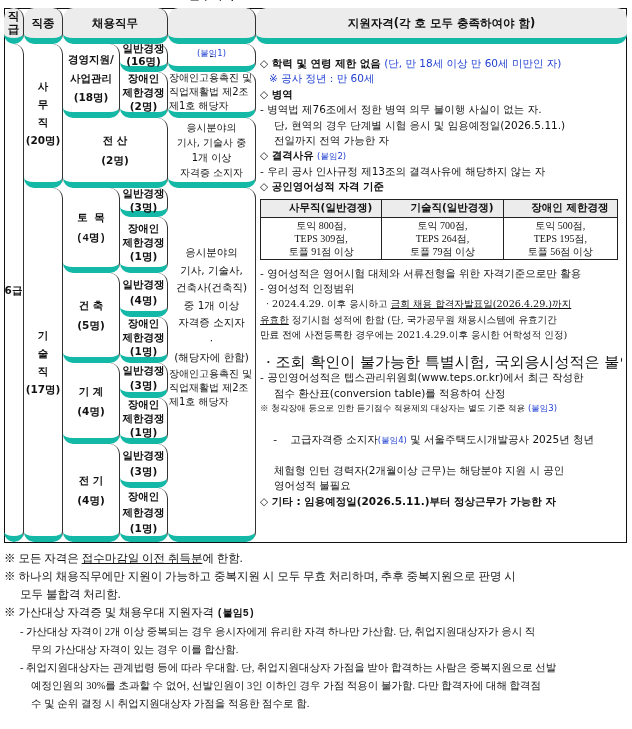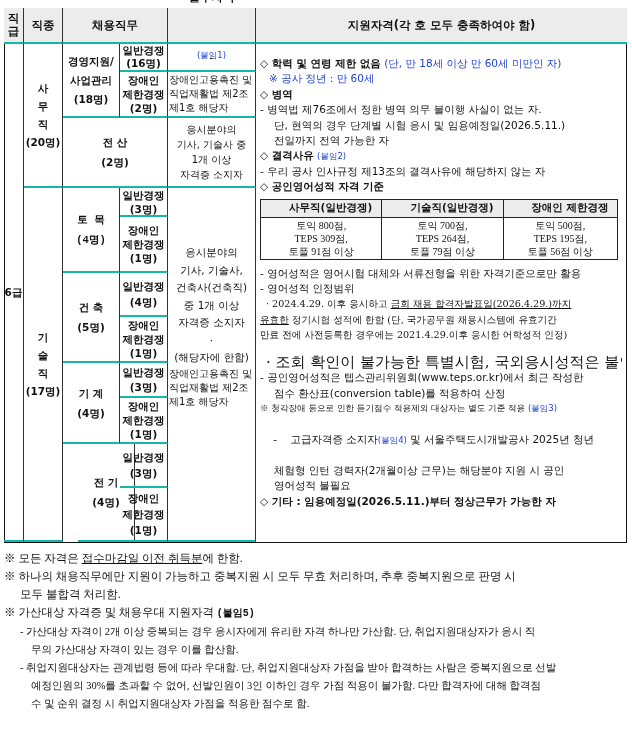--- a/index.html
+++ b/index.html
@@ -1,20 +1,20 @@
 <!DOCTYPE html>
 <html><head>
 <meta charset="utf-8">
 <style>
   html, body { margin: 0; padding: 0; background: #ffffff; }
   body { width: 632px; height: 729px; position: relative; overflow: hidden;
          font-family: "DejaVu Sans", "Liberation Sans", sans-serif; color: #111; }
   .cell { position: absolute; box-sizing: border-box; display: flex; flex-direction: column;
           align-items: center; justify-content: center; text-align: center; font-size: 10.5px;
-          line-height: 15px; border-right: 1px solid #333; border-bottom: 2px solid #14b8a6; }
+          line-height: 15px; border-right: 1px solid #333; border-bottom: 6px solid #14b8a6; border-radius: 10px; }
   .hdr { background: #ececec; font-weight: bold; font-size: 11.5px; }
   .bold { font-weight: bold; }
   .blue { color: #1f3fd1; }
   .small-blue { color: #1f3fd1; font-size: 8.5px; font-weight: normal; line-height: 10px; margin-top: 46px; }
   .outer { position: absolute; left: 4px; top: 8px; width: 623px; height: 535px;
            border: 1.5px solid #111; box-sizing: border-box; }
   .rhs { position: absolute; left: 256px; top: 44px; width: 370px; height: 498px;
          font-size: 10.5px; line-height: 15.4px; padding: 0 4px; box-sizing: border-box; }
   .rhs .ln { white-space: nowrap; overflow: hidden; }
   .rhs .ind { padding-left: 9px; }
@@ -138,21 +138,21 @@
 <div class="cell bold" style="left:120px;top:363px;width:48px;height:35px;line-height:15px;">
   <span>일반경쟁</span>
   <span>(3명)</span>
 </div>
 <div class="cell bold" style="left:120px;top:398px;width:48px;height:46px;line-height:14px;">
   <span>장애인</span>
   <span>제한경쟁</span>
   <span>(1명)</span>
 </div>
 
-<div class="cell bold" style="left:78px;top:444px;width:57px;height:98px;line-height:20px;">
+<div class="cell bold" style="left:63px;top:444px;width:57px;height:98px;line-height:20px;">
   <span>전 기</span>
   <span>(4명)</span>
 </div>
 <div class="cell bold" style="left:120px;top:444px;width:48px;height:44px;line-height:16px;">
   <span>일반경쟁</span>
   <span>(3명)</span>
 </div>
 <div class="cell bold" style="left:120px;top:488px;width:48px;height:54px;line-height:16px;">
   <span>장애인</span>
   <span>제한경쟁</span>

